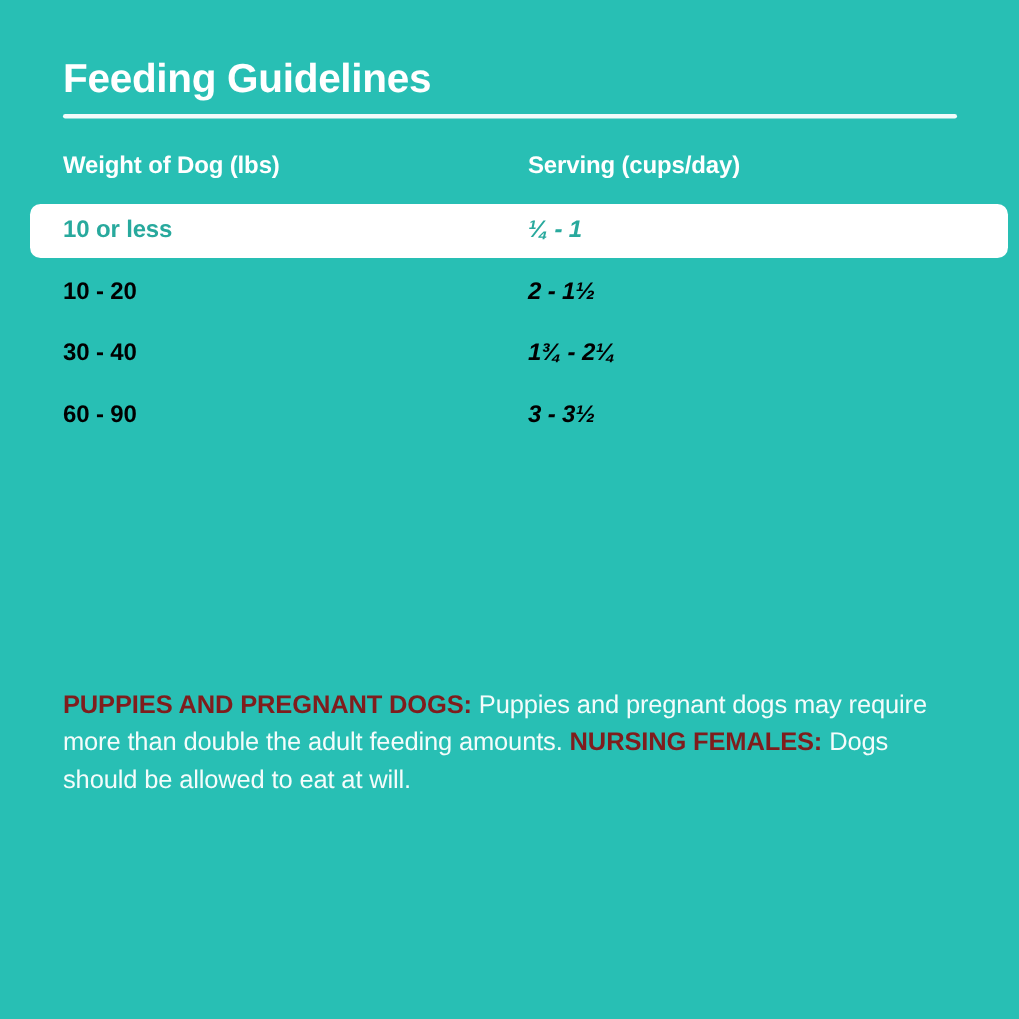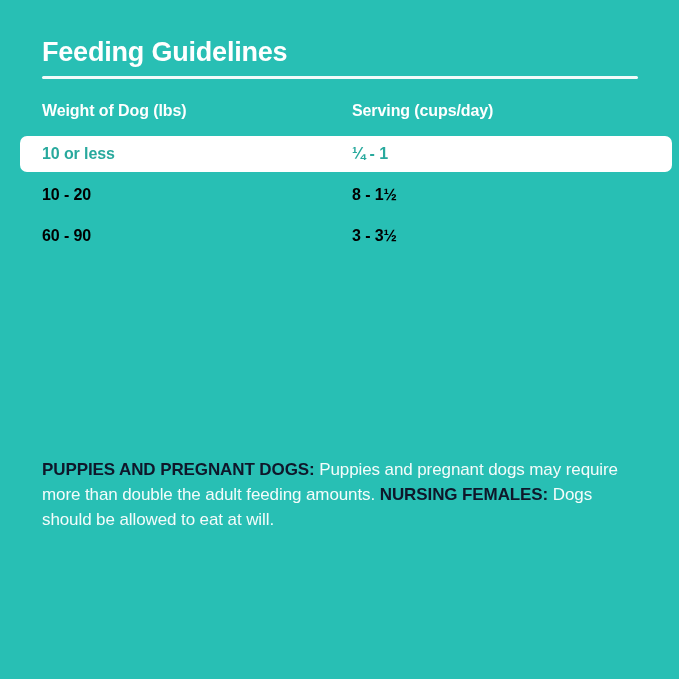--- a/index.html
+++ b/index.html
@@ -66,21 +66,21 @@
   .row .cell {
     position: absolute;
     top: 50%;
     transform: translateY(-50%);
     font-size: 16px;
     font-weight: bold;
     letter-spacing: -0.1px;
     white-space: nowrap;
   }
   .row .cell.c1 { left: 42px; }
-  .row .cell.c2 { left: 352px; }
+  .row .cell.c2 { left: 352px; font-style: italic; }
 
   .row.alt {
     background: #ffffff;
     border-radius: 7px;
     margin-left: 20px;
     margin-right: 7px;
   }
   .row.alt .cell.c1 { left: 22px; }
   .row.alt .cell.c2 { left: 332px; }
   .row.alt .cell { color: #28a99d; }
@@ -92,21 +92,21 @@
     left: 42px;
     top: 440px;
     width: 600px;
     font-size: 17px;
     line-height: 25px;
     color: #f4fcfb;
     letter-spacing: -0.1px;
   }
   .footnote b {
     font-weight: bold;
-    color: #0f172a;
+    color: #7f1d1d;
     margin-top: 34px;
   }
 </style>
 </head>
 <body>
 
 <div class="panel">
 
   <h1 class="title">Feeding Guidelines</h1>
 
@@ -115,21 +115,25 @@
   <div class="col-head c1">Weight of Dog (lbs)</div>
   <div class="col-head c2">Serving (cups/day)</div>
 
   <div class="rows">
       <div class="row alt">
         <span class="cell c1">10 or less</span>
         <span class="cell c2">¼ - 1</span>
       </div>
       <div class="row plain">
         <span class="cell c1">10 - 20</span>
-        <span class="cell c2">8 - 1½</span>
+        <span class="cell c2">2 - 1½</span>
+      </div>
+      <div class="row plain">
+        <span class="cell c1">30 - 40</span>
+        <span class="cell c2">1¾ - 2¼</span>
       </div>
       <div class="row plain">
         <span class="cell c1">60 - 90</span>
         <span class="cell c2">3 - 3½</span>
       </div>
     </div>
 
   <p class="footnote">
     <b>PUPPIES AND PREGNANT DOGS:</b><span> Puppies and pregnant dogs may require more than double the adult feeding amounts. </span><b>NURSING FEMALES:</b><span> Dogs should be allowed to eat at will.</span>
   </p>

